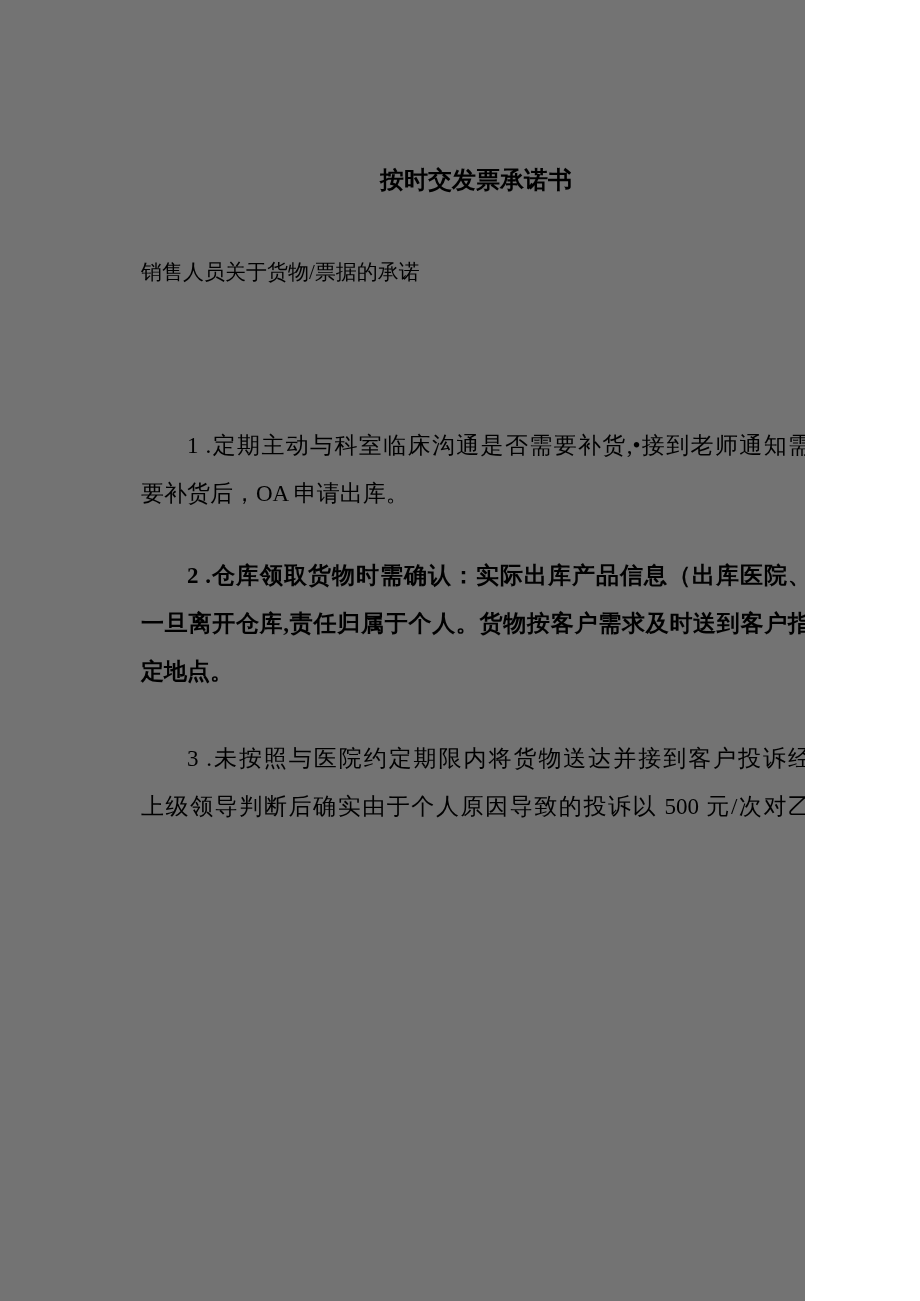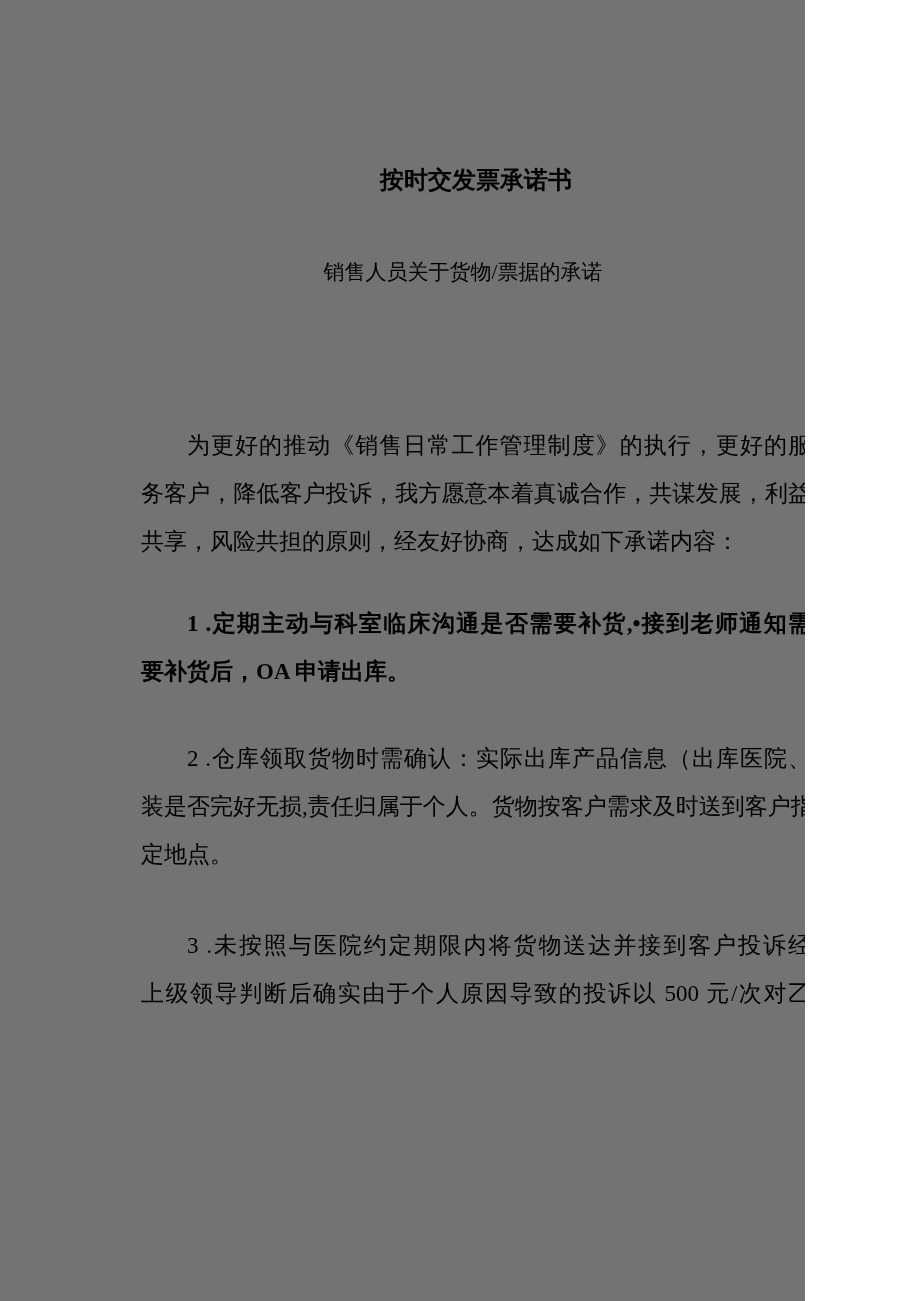--- a/index.html
+++ b/index.html
@@ -25,21 +25,21 @@
     font-weight: bold;
     font-size: 24px;
     line-height: 48px;
     text-align: center;
     letter-spacing: 0px;
   }
   .subtitle {
     margin-top: 44px;
     font-size: 21px;
     line-height: 48px;
-    text-align: center;
+    text-align: left;
     padding-right: 26px;
   }
   .paragraph {
     margin-top: 38px;
   }
   .paragraph:nth-child(1) { margin-top: 126px; }
   .paragraph:nth-child(2) { margin-top: 34px; font-weight: bold; }
   .paragraph:nth-child(3) { margin-top: 39px; }
   .paragraph:nth-child(4) { margin-top: 43px; }
   .line {
@@ -59,31 +59,26 @@
 </style>
 </head>
 <body>
 
 <div class="page">
   <div class="content">
     <div class="title">按时交发票承诺书</div>
     <div class="subtitle">销售人员关于货物/票据的承诺</div>
     <div>
         <div class="paragraph">
-          <div class="line first">为更好的推动《销售日常工作管理制度》的执行，更好的服</div>
-          <div class="line">务客户，降低客户投诉，我方愿意本着真诚合作，共谋发展，利益</div>
-          <div class="line last">共享，风险共担的原则，经友好协商，达成如下承诺内容：</div>
-        </div>
-        <div class="paragraph">
           <div class="line first">1 .定期主动与科室临床沟通是否需要补货,•接到老师通知需</div>
           <div class="line last">要补货后，OA 申请出库。</div>
         </div>
         <div class="paragraph">
           <div class="line first">2 .仓库领取货物时需确认：实际出库产品信息（出库医院、</div>
-          <div class="line">装是否完好无损,责任归属于个人。货物按客户需求及时送到客户指</div>
+          <div class="line">一旦离开仓库,责任归属于个人。货物按客户需求及时送到客户指</div>
           <div class="line last">定地点。</div>
         </div>
         <div class="paragraph">
           <div class="line first">3 .未按照与医院约定期限内将货物送达并接到客户投诉经</div>
           <div class="line">上级领导判断后确实由于个人原因导致的投诉以 500 元/次对乙</div>
         </div>
       </div>
   </div>
 </div>
 

